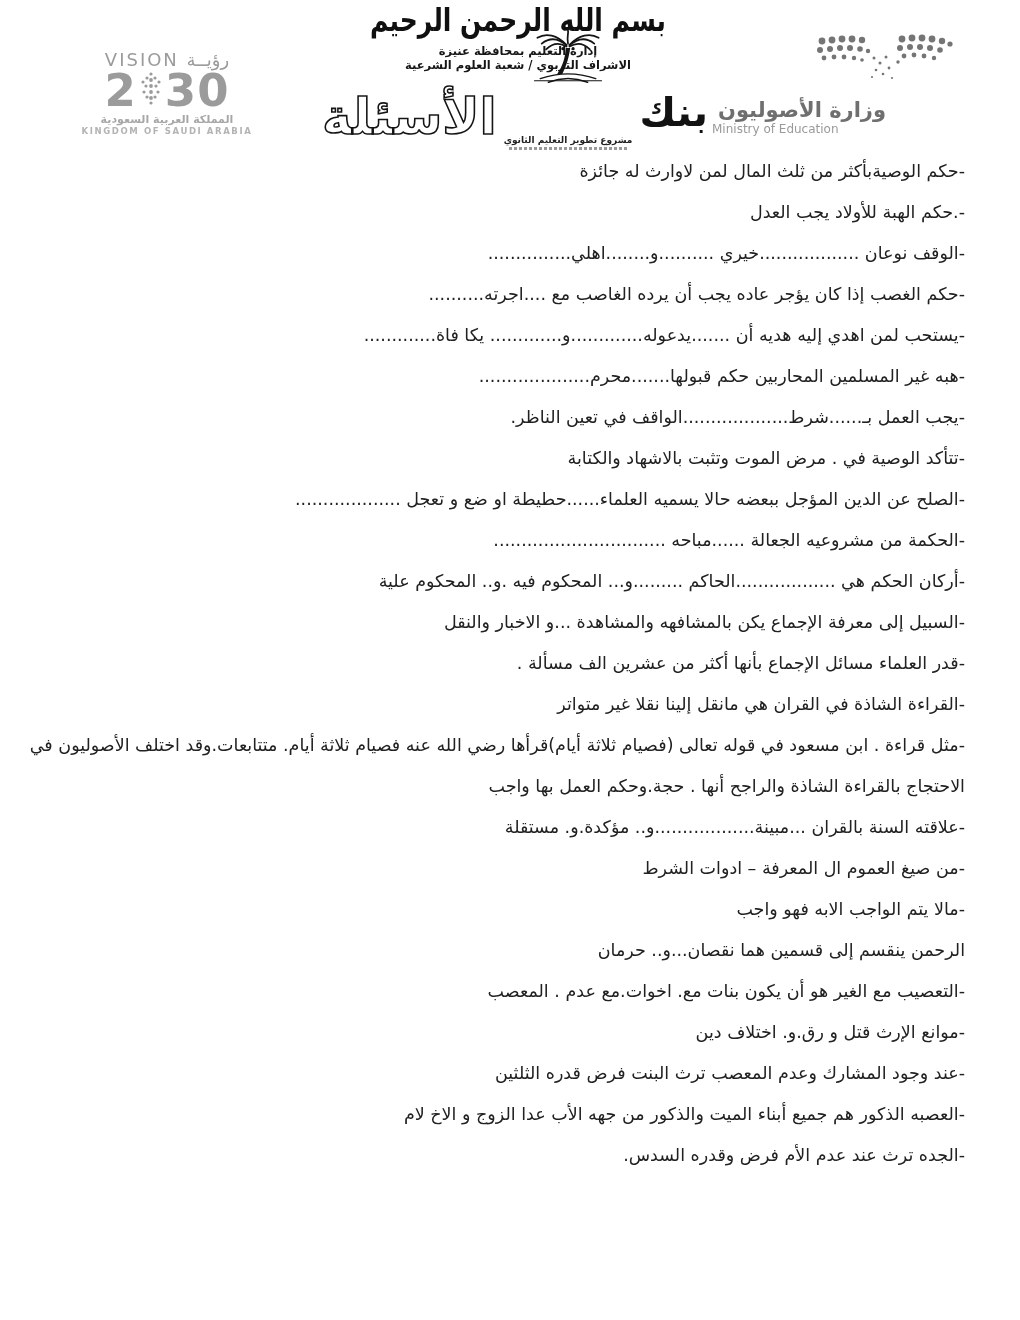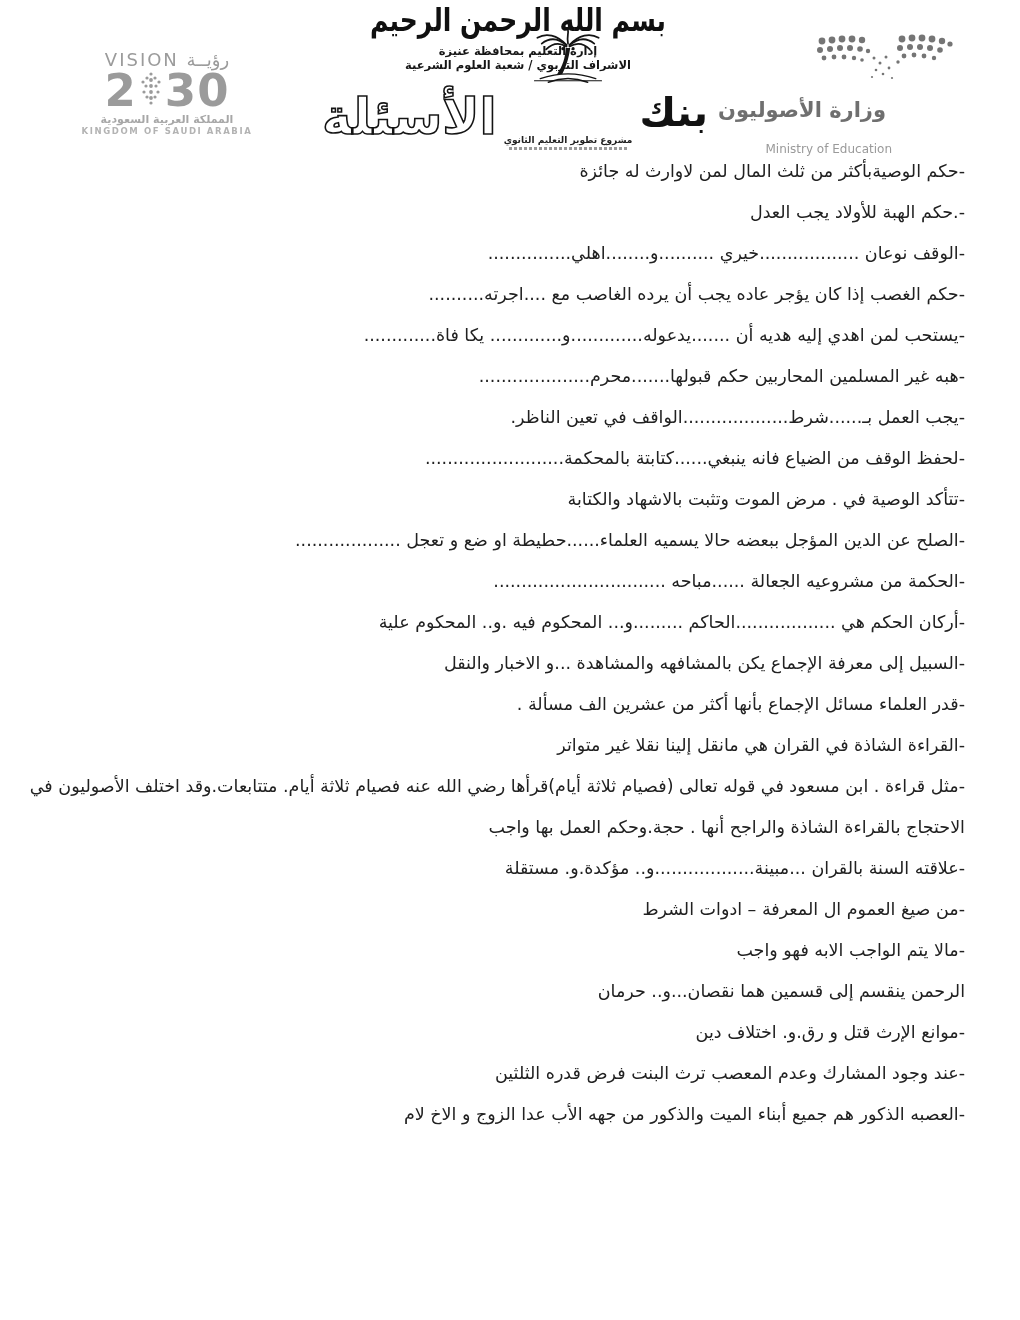--- a/index.html
+++ b/index.html
@@ -30,21 +30,21 @@
   .title-right { font-size:40px; font-weight:bold; color:#121212; line-height:56px; padding-bottom:10px; }
   .palm-wrap { display:flex; flex-direction:column; align-items:center; width:136px; }
   .project-caption { font-size:9px; font-weight:bold; line-height:10px; color:#222; white-space:nowrap;margin-top:40px; }
   .project-caption-sub { width:118px; height:3px; margin-top:2px;
     background:repeating-linear-gradient(90deg,#9a9a9a 0 3px,#fff 3px 5px); }
 
   
   .moe-logo { position:absolute; left:712px; top:32px; width:260px; }
   .moe-dots { display:block; margin:0 12px 10px auto; }
   .moe-name-ar { font-size:21px; font-weight:bold; color:#6f6f6f; text-align:center; width:180px; line-height:24px; }
-  .moe-name-en { font-size:12px; color:#9a9a9a; text-align:right; width:180px; line-height:15px;margin-top:20px; }
+  .moe-name-en { font-size:12px; color:#9a9a9a; text-align:left; width:180px; line-height:15px; }
 
   
   .qbody {
     position:absolute; top:151px; right:55px; left:15px;
     direction:rtl; text-align:right;
     font-size:17.5px; line-height:41px; color:#212121; font-weight:500;
   }
   .q-line { white-space:normal; }
 </style>
 </head>
@@ -166,31 +166,32 @@
   </div>
 
   <div class="qbody">
     <div class="q-line">-حكم الوصيةبأكثر من ثلث المال لمن لاوارث له جائزة</div>
     <div class="q-line">-.حكم الهبة للأولاد  يجب العدل</div>
     <div class="q-line">-الوقف نوعان ..................خيري  ..........و........اهلي...............</div>
     <div class="q-line">-حكم الغصب إذا كان يؤجر عاده يجب أن يرده الغاصب مع ....اجرته..........</div>
     <div class="q-line">-يستحب لمن اهدي إليه هديه أن .......يدعوله.............و............. يكا فاة.............</div>
     <div class="q-line">-هبه غير المسلمين المحاربين حكم قبولها.......محرم....................</div>
     <div class="q-line">-يجب العمل بـ......شرط...................الواقف في تعين الناظر.</div>
-    <div class="q-line">-لحفظ الوقف من الضياع فانه ينبغي......كتابتة بالمحكمة.........................</div>
     <div class="q-line">-تتأكد الوصية في .   مرض الموت  وتثبت بالاشهاد والكتابة</div>
     <div class="q-line">-الصلح عن الدين المؤجل ببعضه حالا يسميه العلماء......حطيطة او ضع و  تعجل ...................</div>
     <div class="q-line">-الحكمة من مشروعيه الجعالة  ......مباحه ...............................</div>
     <div class="q-line">-أركان الحكم هي ..................الحاكم .........و... المحكوم فيه .و.. المحكوم علية</div>
     <div class="q-line">-السبيل إلى معرفة الإجماع يكن بالمشافهه والمشاهدة ...و الاخبار والنقل</div>
     <div class="q-line">-قدر العلماء مسائل الإجماع بأنها أكثر من  عشرين الف مسألة .</div>
     <div class="q-line">-القراءة الشاذة في القران هي مانقل إلينا نقلا غير متواتر</div>
     <div class="q-line">-مثل قراءة . ابن مسعود في قوله تعالى (فصيام ثلاثة أيام)قرأها رضي الله عنه فصيام ثلاثة أيام. متتابعات.وقد اختلف الأصوليون في الاحتجاج بالقراءة الشاذة والراجح أنها . حجة.وحكم العمل بها واجب</div>
     <div class="q-line">-علاقته السنة بالقران ...مبينة..................و.. مؤكدة.و. مستقلة</div>
     <div class="q-line">-من صيغ العموم  ال المعرفة – ادوات الشرط</div>
     <div class="q-line">-مالا يتم الواجب الابه فهو واجب</div>
     <div class="q-line">الرحمن ينقسم إلى قسمين هما  نقصان...و.. حرمان</div>
+    <div class="q-line">-التعصيب مع الغير هو  أن يكون  بنات مع. اخوات.مع عدم . المعصب</div>
     <div class="q-line">-موانع الإرث قتل و رق.و. اختلاف دين</div>
     <div class="q-line">-عند وجود المشارك وعدم المعصب ترث البنت فرض قدره  الثلثين</div>
     <div class="q-line">-العصبه الذكور هم جميع أبناء الميت والذكور من جهه الأب عدا  الزوج و الاخ لام</div>
+    <div class="q-line">-الجده ترث عند عدم الأم فرض وقدره  السدس.</div>
   </div>
 
 </div>
 
 </body></html>

